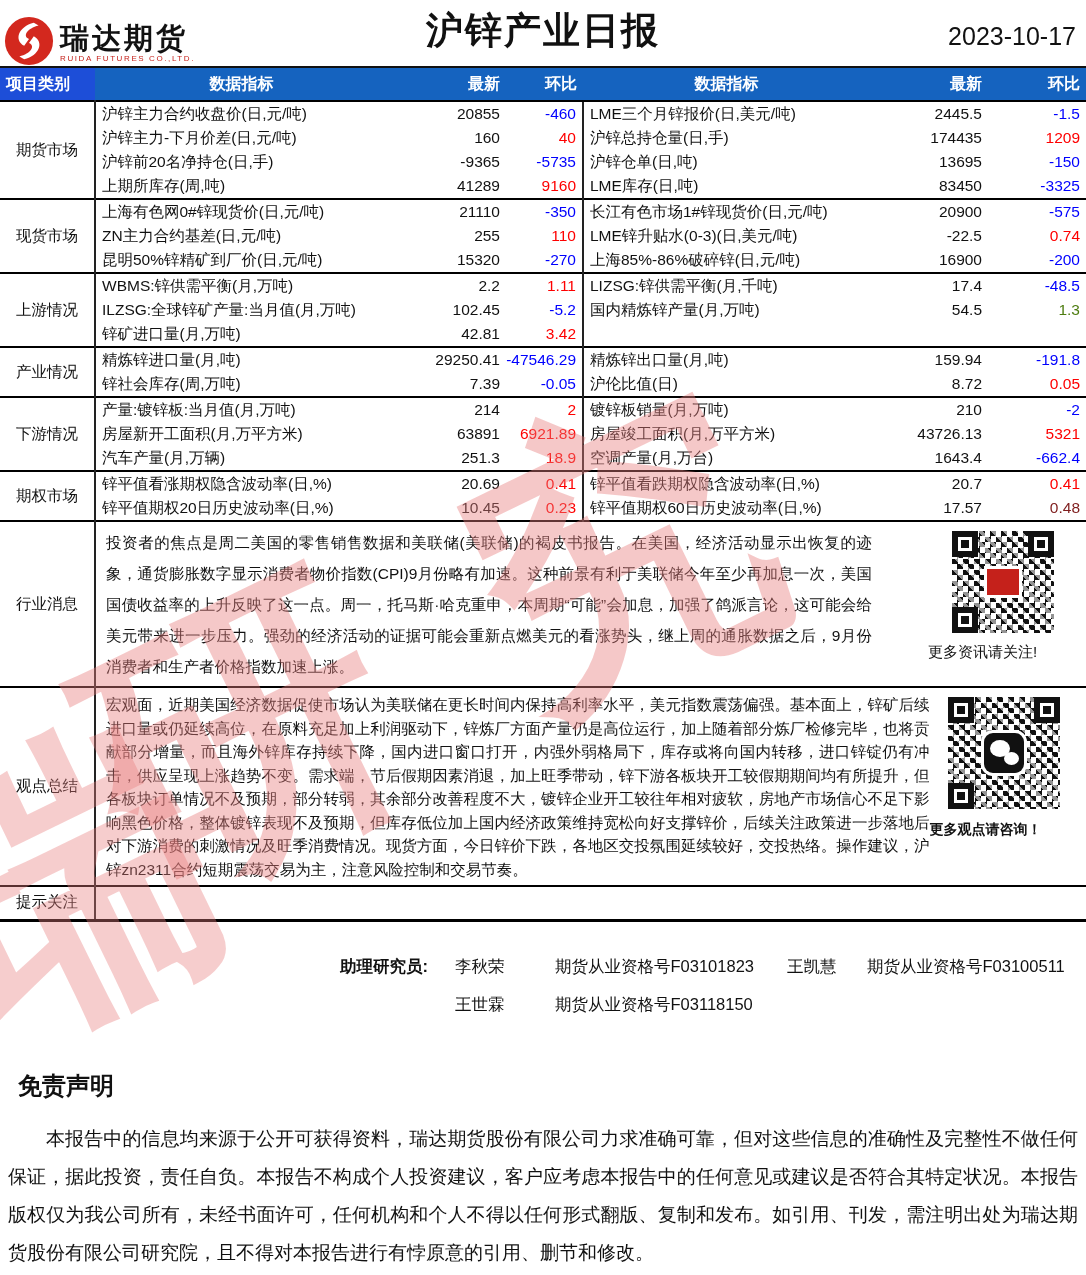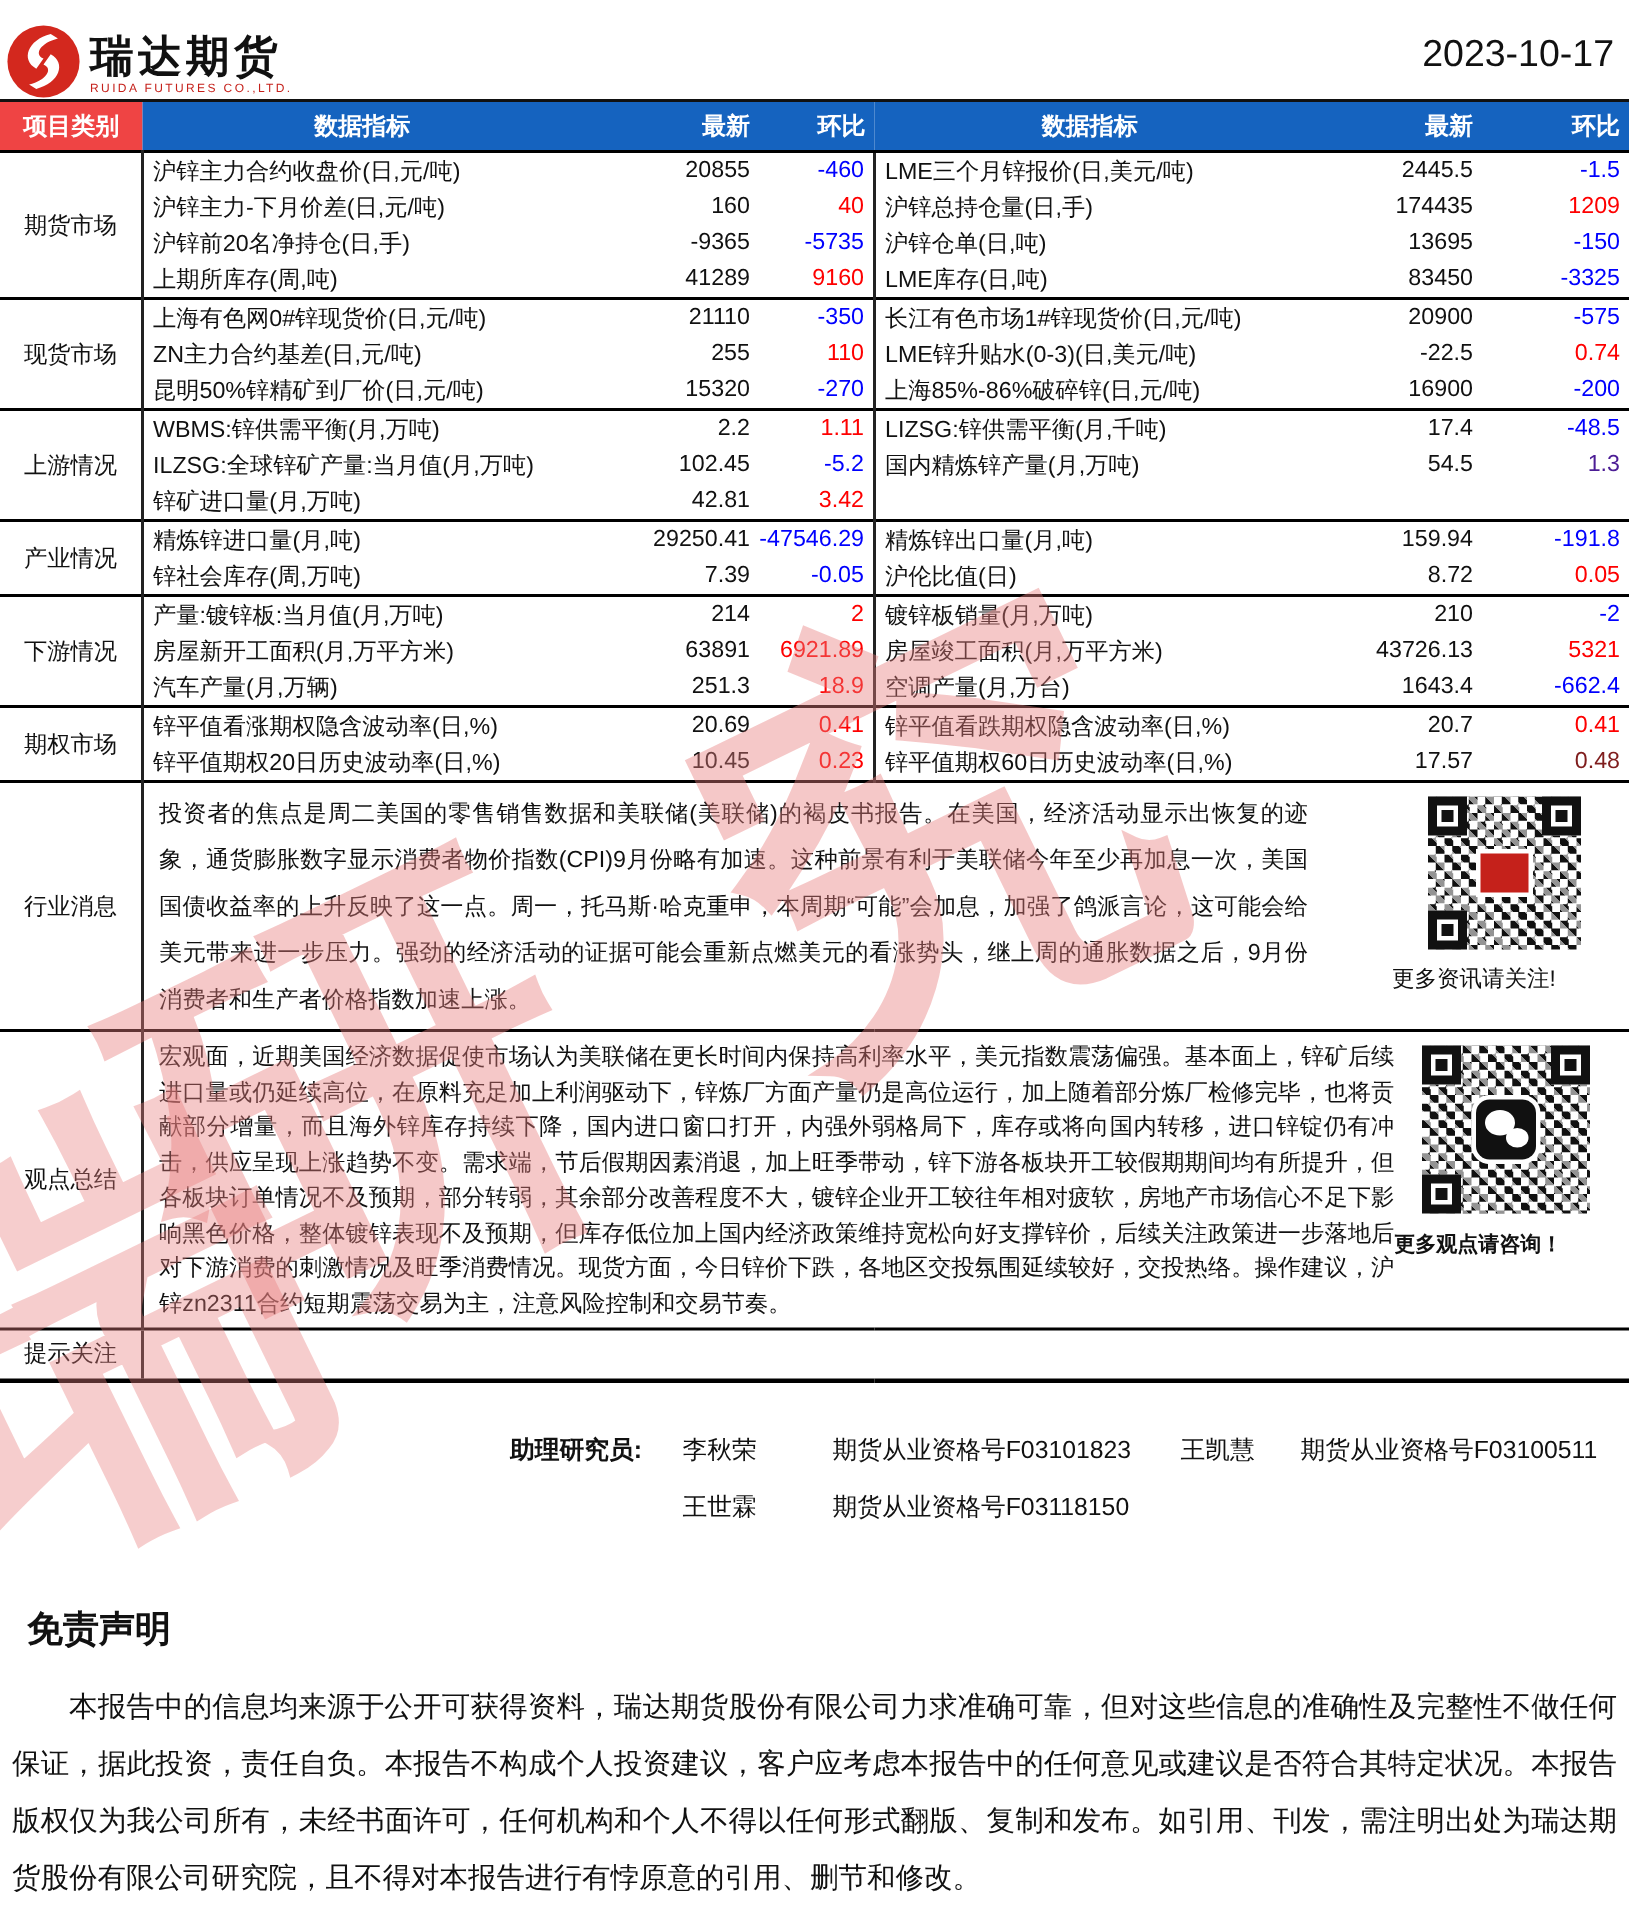--- a/index.html
+++ b/index.html
@@ -78,36 +78,37 @@
       <svg class="logo-icon" viewBox="0 0 52 52">
         <circle cx="26" cy="26" r="25" fill="#d3281e"></circle>
         <path d="M31 7 C15 11 10 25 21 31 L26 24 C19 21 24 13 36 10 Z" fill="#fff"></path>
         <path d="M21 45 C37 41 42 27 31 21 L26 28 C33 31 28 39 16 42 Z" fill="#fff"></path>
       </svg>
       <div class="logo-txt">
         <div class="logo-name">瑞达期货</div>
         <div class="logo-sub">RUIDA FUTURES CO.,LTD.</div>
       </div>
     </div>
+    <div class="rep-title">沪锌产业日报</div>
     <div class="rep-date">2023-10-17</div>
   </div>
 
   <table class="main">
     <colgroup>
       <col style="width:95px">
         <col style="width:293px">
         <col style="width:118px">
         <col style="width:77px">
       <col style="width:287px">
         <col style="width:118px">
         <col style="width:98px">
     </colgroup>
     <thead>
       <tr>
-        <th class="h-cat" style="background: #ef4444; text-align: center;">项目类别</th>
+        <th class="h-cat" style="background: #1d4ed8;">项目类别</th>
         <th class="h-ind" style="background: rgb(21, 99, 191);">数据指标</th>
         <th class="h-num" style="background: rgb(21, 99, 191);">最新</th>
         <th class="h-num" style="background: rgb(21, 99, 191);">环比</th>
         <th class="h-ind" style="background: rgb(21, 99, 191);">数据指标</th>
         <th class="h-num" style="background: rgb(21, 99, 191);">最新</th>
         <th class="h-num" style="background: rgb(21, 99, 191);">环比</th>
       </tr>
     </thead>
     <tbody id="data-rows">
         <tr class="section-start">
@@ -176,21 +177,21 @@
           <td class="ind right">LIZSG:锌供需平衡(月,千吨)</td>
           <td class="num">17.4</td>
           <td class="num" style="color: rgb(0, 0, 254);">-48.5</td>
         </tr>
         <tr>
           <td class="ind">ILZSG:全球锌矿产量:当月值(月,万吨)</td>
           <td class="num">102.45</td>
           <td class="num" style="color: rgb(0, 0, 254);">-5.2</td>
           <td class="ind right">国内精炼锌产量(月,万吨)</td>
           <td class="num">54.5</td>
-          <td class="num" style="color: #4c1d95;">1.3</td>
+          <td class="num" style="color: #4d7c0f;">1.3</td>
         </tr>
         <tr>
           <td class="ind">锌矿进口量(月,万吨)</td>
           <td class="num">42.81</td>
           <td class="num" style="color: rgb(254, 0, 0);">3.42</td>
           <td class="ind right"></td>
           <td class="num"></td>
           <td class="num"></td>
         </tr>
         <tr class="section-start">

